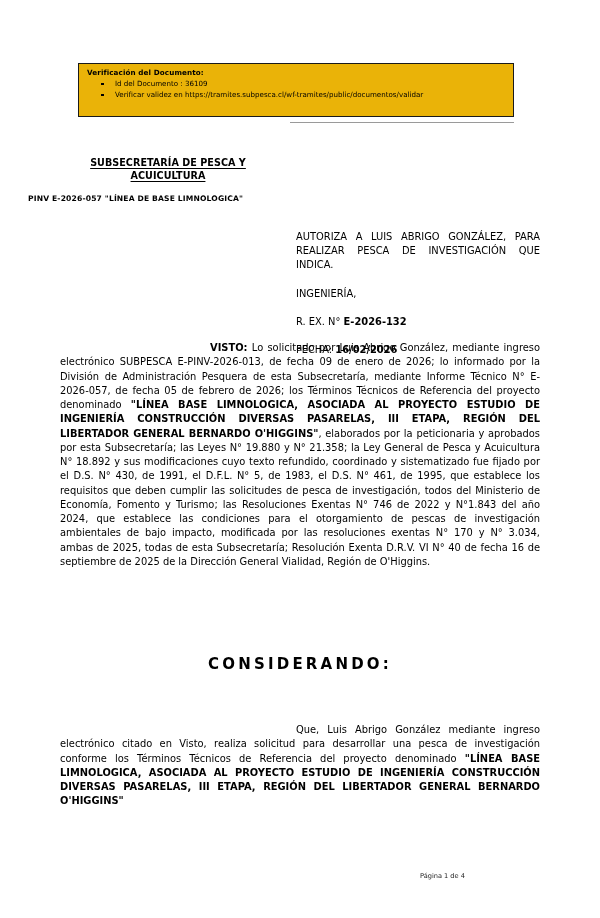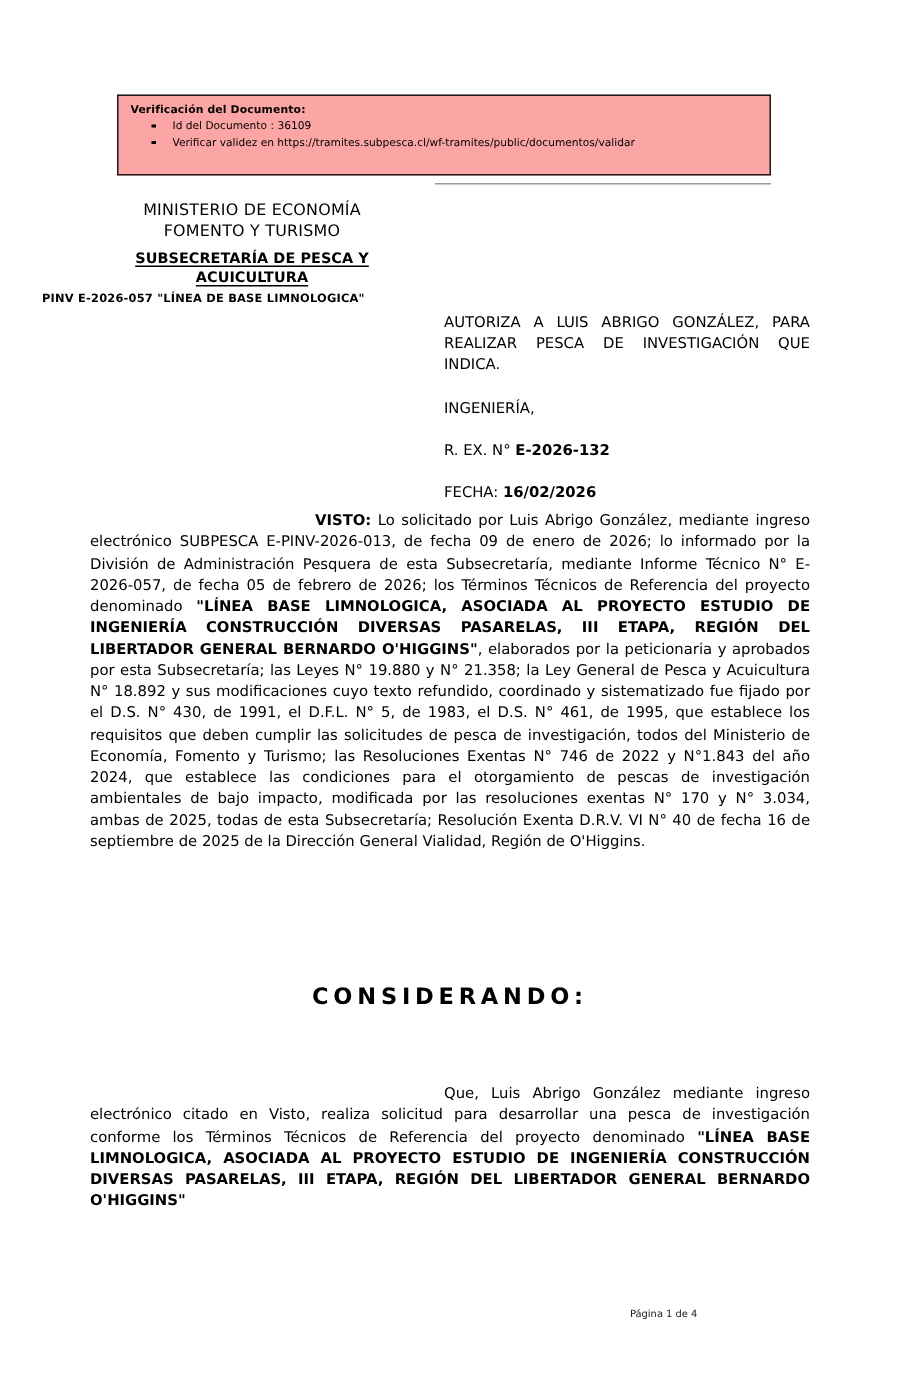--- a/index.html
+++ b/index.html
@@ -26,21 +26,21 @@
 
   
   .verif-box {
     position: absolute;
     left: 78px;
     top: 63px;
     width: 436px;
     height: 54px;
     border: 1.5px solid #1a1a1a;
     box-sizing: border-box;
-    background: #fca5a5;
+    background: #eab308;
     overflow: hidden;
     padding: 4px 0 0 8px;
   }
   .verif-title {
     font-size: 7.2px;
     font-weight: bold;
     line-height: 10px;
     letter-spacing: 0.1px;
   }
   .verif-list {
@@ -81,21 +81,21 @@
     top: 133px;
     width: 256px;
     text-align: center;
     font-size: 10.6px;
     line-height: 14.4px;
     letter-spacing: 0.15px;
   }
   .subsec {
     position: absolute;
     left: 40px;
-    top: 166px;
+    top: 156px;
     width: 256px;
     text-align: center;
     font-size: 9.6px;
     font-weight: bold;
     line-height: 13.2px;
     letter-spacing: 0.05px;
   }
   .subsec span {
     text-decoration: underline;
     text-underline-offset: 1.5px;
@@ -116,20 +116,21 @@
     position: absolute;
     left: 296px;
     top: 209px;
     width: 244px;
     font-size: 9.9px;
     line-height: 14.2px;
   }
   .titleblock .justified {
     text-align: justify;
     text-align-last: left;
+    margin-top: 21px;
   }
   .titleblock .line-gap { height: 14px; }
   .tb-bold { font-weight: bold; margin-top: 21px; }
 
   
   .body-text {
     position: absolute;
     left: 60px;
     top: 341px;
     width: 480px;
@@ -184,24 +185,20 @@
   <div class="verif-box">
     <div class="verif-title">Verificación del Documento:</div>
     <ul class="verif-list">
       <li>Id del Documento : 36109</li>
       <li>Verificar validez en https://tramites.subpesca.cl/wf-tramites/public/documentos/validar</li>
     </ul>
   </div>
 
   <div class="grey-rule"></div>
 
-  <div class="ministry">
-    <div>MINISTERIO DE ECONOMÍA</div>
-    <div>FOMENTO Y TURISMO</div>
-  </div>
 
   <div class="subsec">
     <div><span>SUBSECRETARÍA DE PESCA Y</span></div>
     <div><span>ACUICULTURA</span></div>
   </div>
 
   <div class="pinv">PINV E-2026-057 "LÍNEA DE BASE LIMNOLOGICA"</div>
 
   <div class="titleblock">
     <div class="justified">AUTORIZA A LUIS ABRIGO GONZÁLEZ, PARA REALIZAR PESCA DE INVESTIGACIÓN QUE INDICA.</div>

